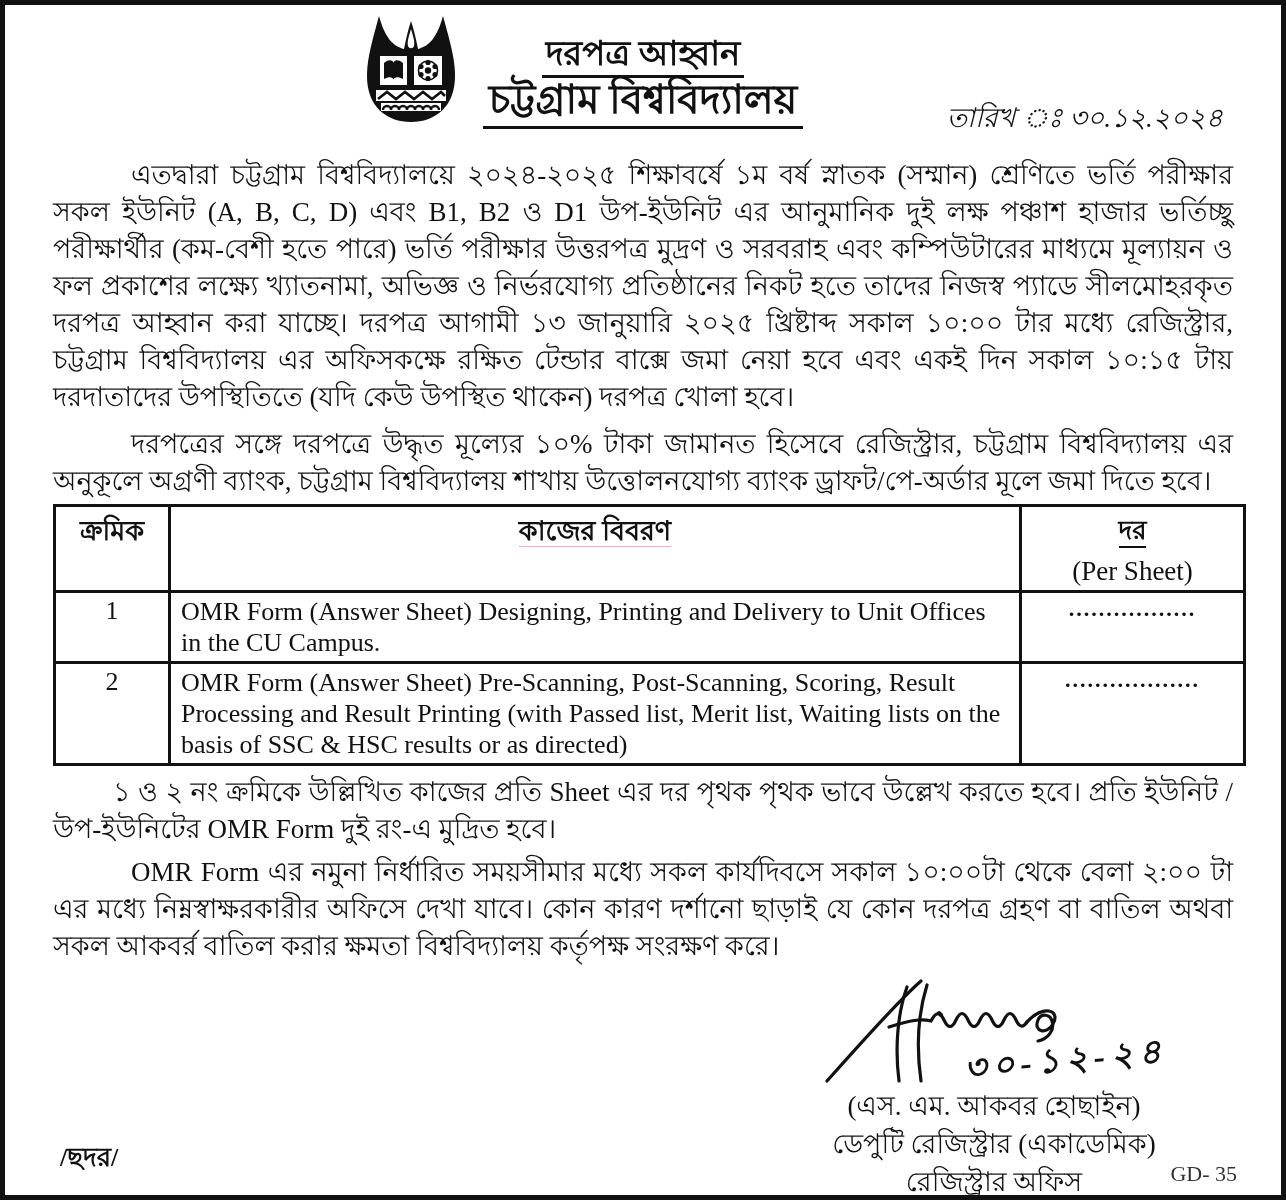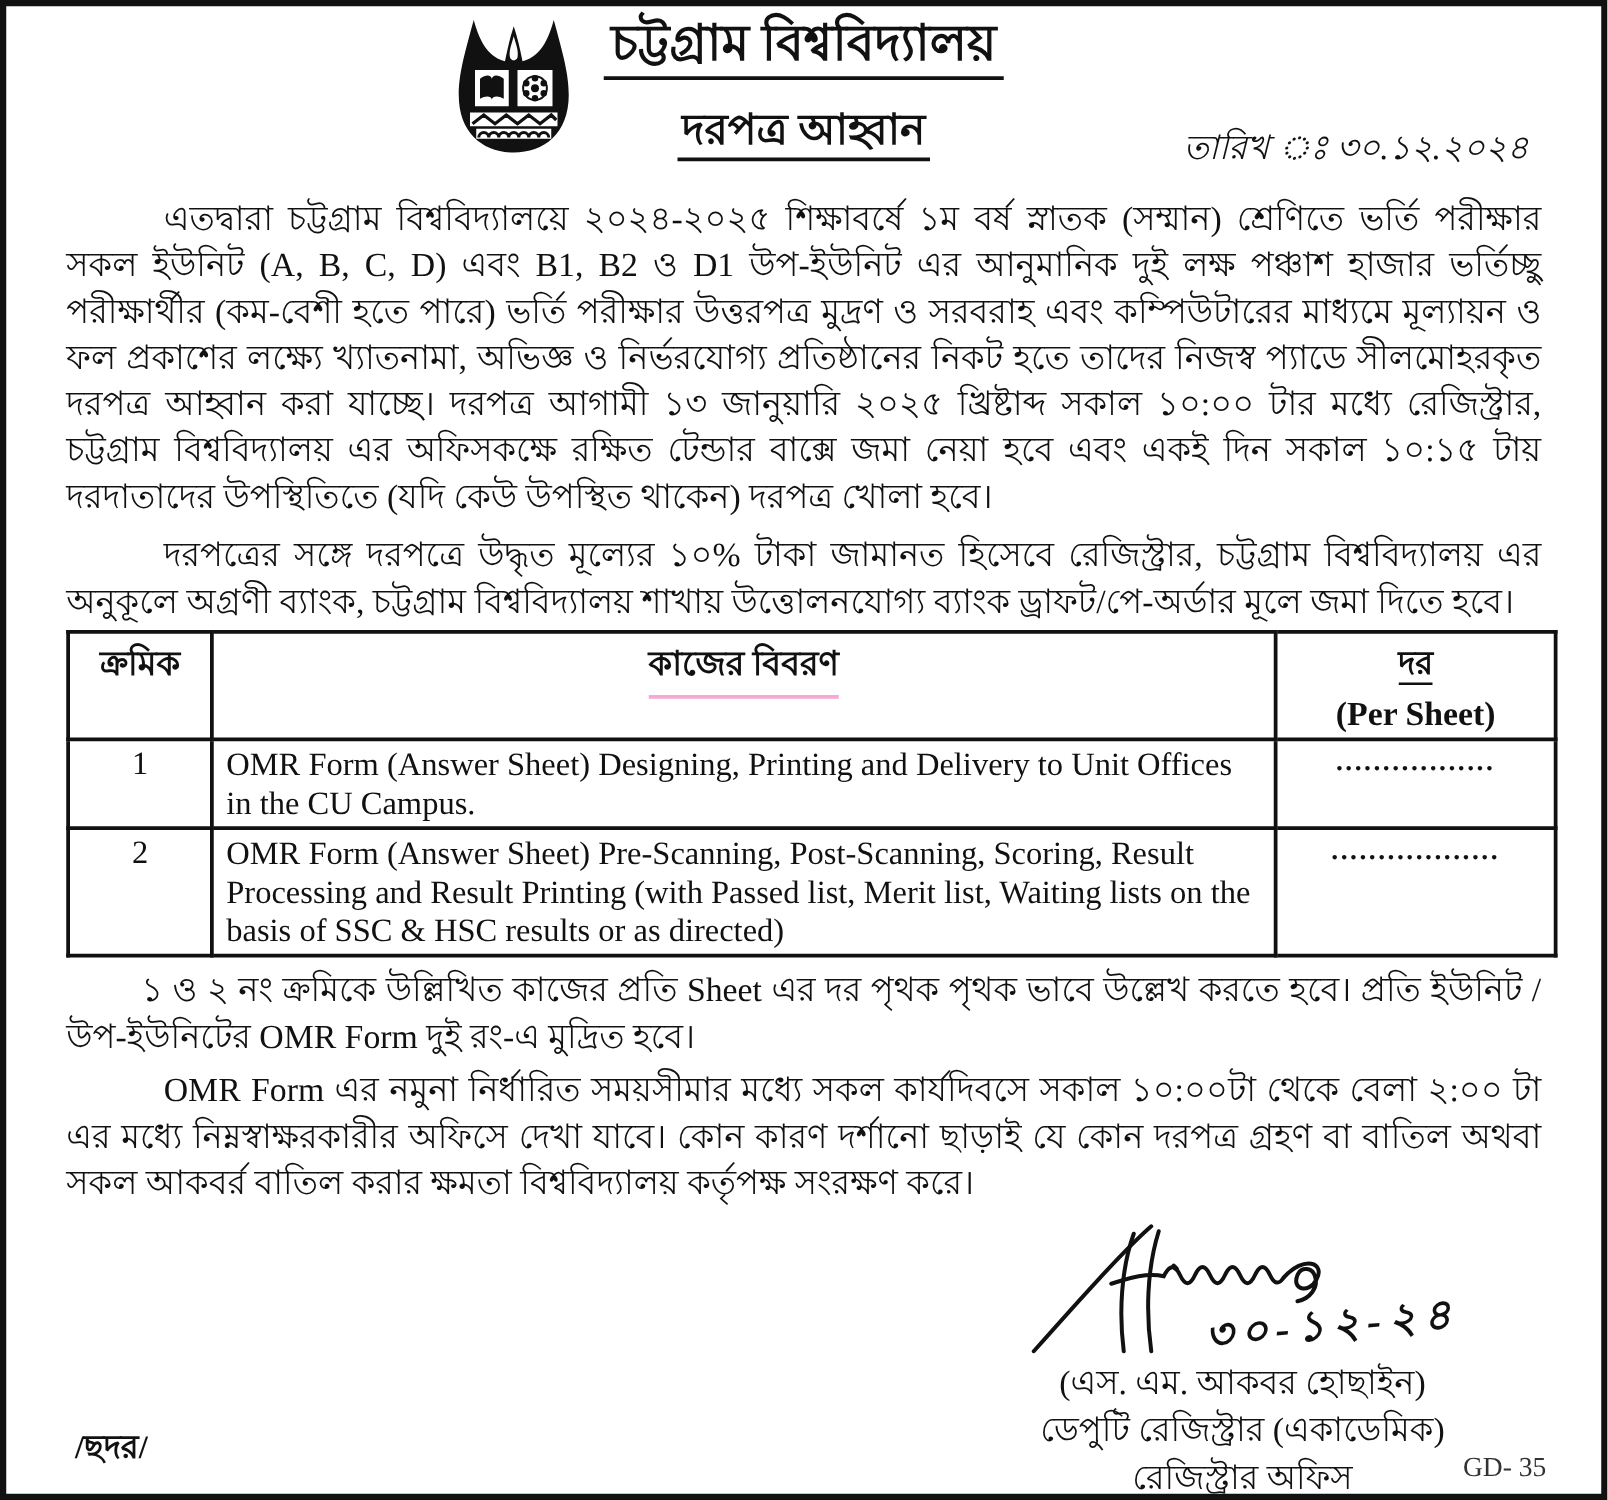--- a/index.html
+++ b/index.html
@@ -39,25 +39,25 @@
     width:1190px;table-layout:fixed;
   }
   table.tender th,table.tender td{
     border:3px solid #111;vertical-align:top;padding:3px 10px;
   }
   col.c-serial{width:115px;}
   col.c-desc{width:851px;}
   col.c-rate{width:224px;}
   th.h-serial{font-size:27px;font-weight:bold;text-align:center;}
   th.h-desc{font-size:27px;font-weight:bold;text-align:center;}
-  th.h-desc span{border-bottom:3px solid #f9a8d4;padding-bottom:10px;}
+  th.h-desc span{border-bottom:1px solid #f9a8d4;padding-bottom:0;}
   th.h-rate{font-size:26px;text-align:center;font-weight:bold;padding-bottom:14px;}
   th.h-rate .rate-bn{display:block;font-weight:bold;}
   th.h-rate .rate-bn span{border-bottom:2px solid #111;padding-bottom:1px;}
-  th.h-rate .rate-en{display:block;font-weight:bold;font-size:27px;margin-top:2px;}
+  th.h-rate .rate-en{display:block;font-weight:normal;font-size:27px;margin-top:2px;}
   td.cell-serial{text-align:center;font-size:26px;}
   td.cell-desc{font-size:26px;line-height:31px;}
   td.cell-rate{text-align:center;font-size:22px;letter-spacing:2px;font-weight:bold;}
   
   .sig-block{position:relative;margin:6px 52px 0 auto;width:470px;text-align:center;}
   .sig-art{position:relative;height:112px;}
   .sig-svg{position:absolute;left:60px;top:0;}
   .sig-date{
     position:absolute;left:205px;top:58px;font-size:34px;font-weight:bold;
     transform:rotate(-5deg);letter-spacing:6px;white-space:nowrap;
@@ -95,24 +95,24 @@
       <circle cx="67" cy="57.5" r="9.5" fill="none" stroke="#111111" stroke-width="1.6"></circle>
 
       <rect x="15" y="77" width="70" height="11" fill="#ffffff"></rect>
       <path d="M17,86 L26,79 L35,86 L44,79 L53,86 L62,79 L71,86 L80,79 L84,83" fill="none" stroke="#111111" stroke-width="2.6"></path>
       <rect x="20" y="90" width="60" height="8" fill="#ffffff"></rect>
       <path d="M22,97 a4,4 0 0 1 8,0 a4,4 0 0 1 8,0 a4,4 0 0 1 8,0 a4,4 0 0 1 8,0 a4,4 0 0 1 8,0 a4,4 0 0 1 8,0 a4,4 0 0 1 8,0" fill="none" stroke="#111111" stroke-width="2.4"></path>
     </svg>
 
     <div class="titles">
       <div>
-        <span class="uni-title">চট্টগ্রাম বিশ্ববিদ্যালয়</span>
+        <span class="notice-title">দরপত্র আহ্বান</span>
       </div>
       <div>
-        <span class="notice-title">দরপত্র আহ্বান</span>
+        <span class="uni-title">চট্টগ্রাম বিশ্ববিদ্যালয়</span>
       </div>
     </div>
 
     <div class="date-line">তারিখ ঃ ৩০.১২.২০২৪</div>
   </div>
 
   <div class="body-text">
     <p class="para">এতদ্বারা চট্টগ্রাম বিশ্ববিদ্যালয়ে ২০২৪-২০২৫ শিক্ষাবর্ষে ১ম বর্ষ স্নাতক (সম্মান) শ্রেণিতে ভর্তি পরীক্ষার সকল ইউনিট (A, B, C, D) এবং B1, B2 ও D1 উপ-ইউনিট এর আনুমানিক দুই লক্ষ পঞ্চাশ হাজার ভর্তিচ্ছু পরীক্ষার্থীর (কম-বেশী হতে পারে) ভর্তি পরীক্ষার উত্তরপত্র মুদ্রণ ও সরবরাহ এবং কম্পিউটারের মাধ্যমে মূল্যায়ন ও ফল প্রকাশের লক্ষ্যে খ্যাতনামা, অভিজ্ঞ ও নির্ভরযোগ্য প্রতিষ্ঠানের নিকট হতে তাদের নিজস্ব প্যাডে সীলমোহরকৃত দরপত্র আহ্বান করা যাচ্ছে। দরপত্র আগামী ১৩ জানুয়ারি ২০২৫ খ্রিষ্টাব্দ সকাল ১০:০০ টার মধ্যে রেজিস্ট্রার, চট্টগ্রাম বিশ্ববিদ্যালয় এর অফিসকক্ষে রক্ষিত টেন্ডার বাক্সে জমা নেয়া হবে এবং একই দিন সকাল ১০:১৫ টায় দরদাতাদের উপস্থিতিতে (যদি কেউ উপস্থিত থাকেন) দরপত্র খোলা হবে।</p>
     <p class="para no-bottom">দরপত্রের সঙ্গে দরপত্রে উদ্ধৃত মূল্যের ১০% টাকা জামানত হিসেবে রেজিস্ট্রার, চট্টগ্রাম বিশ্ববিদ্যালয় এর অনুকূলে অগ্রণী ব্যাংক, চট্টগ্রাম বিশ্ববিদ্যালয় শাখায় উত্তোলনযোগ্য ব্যাংক ড্রাফট/পে-অর্ডার মূলে জমা দিতে হবে।</p>
   </div>

